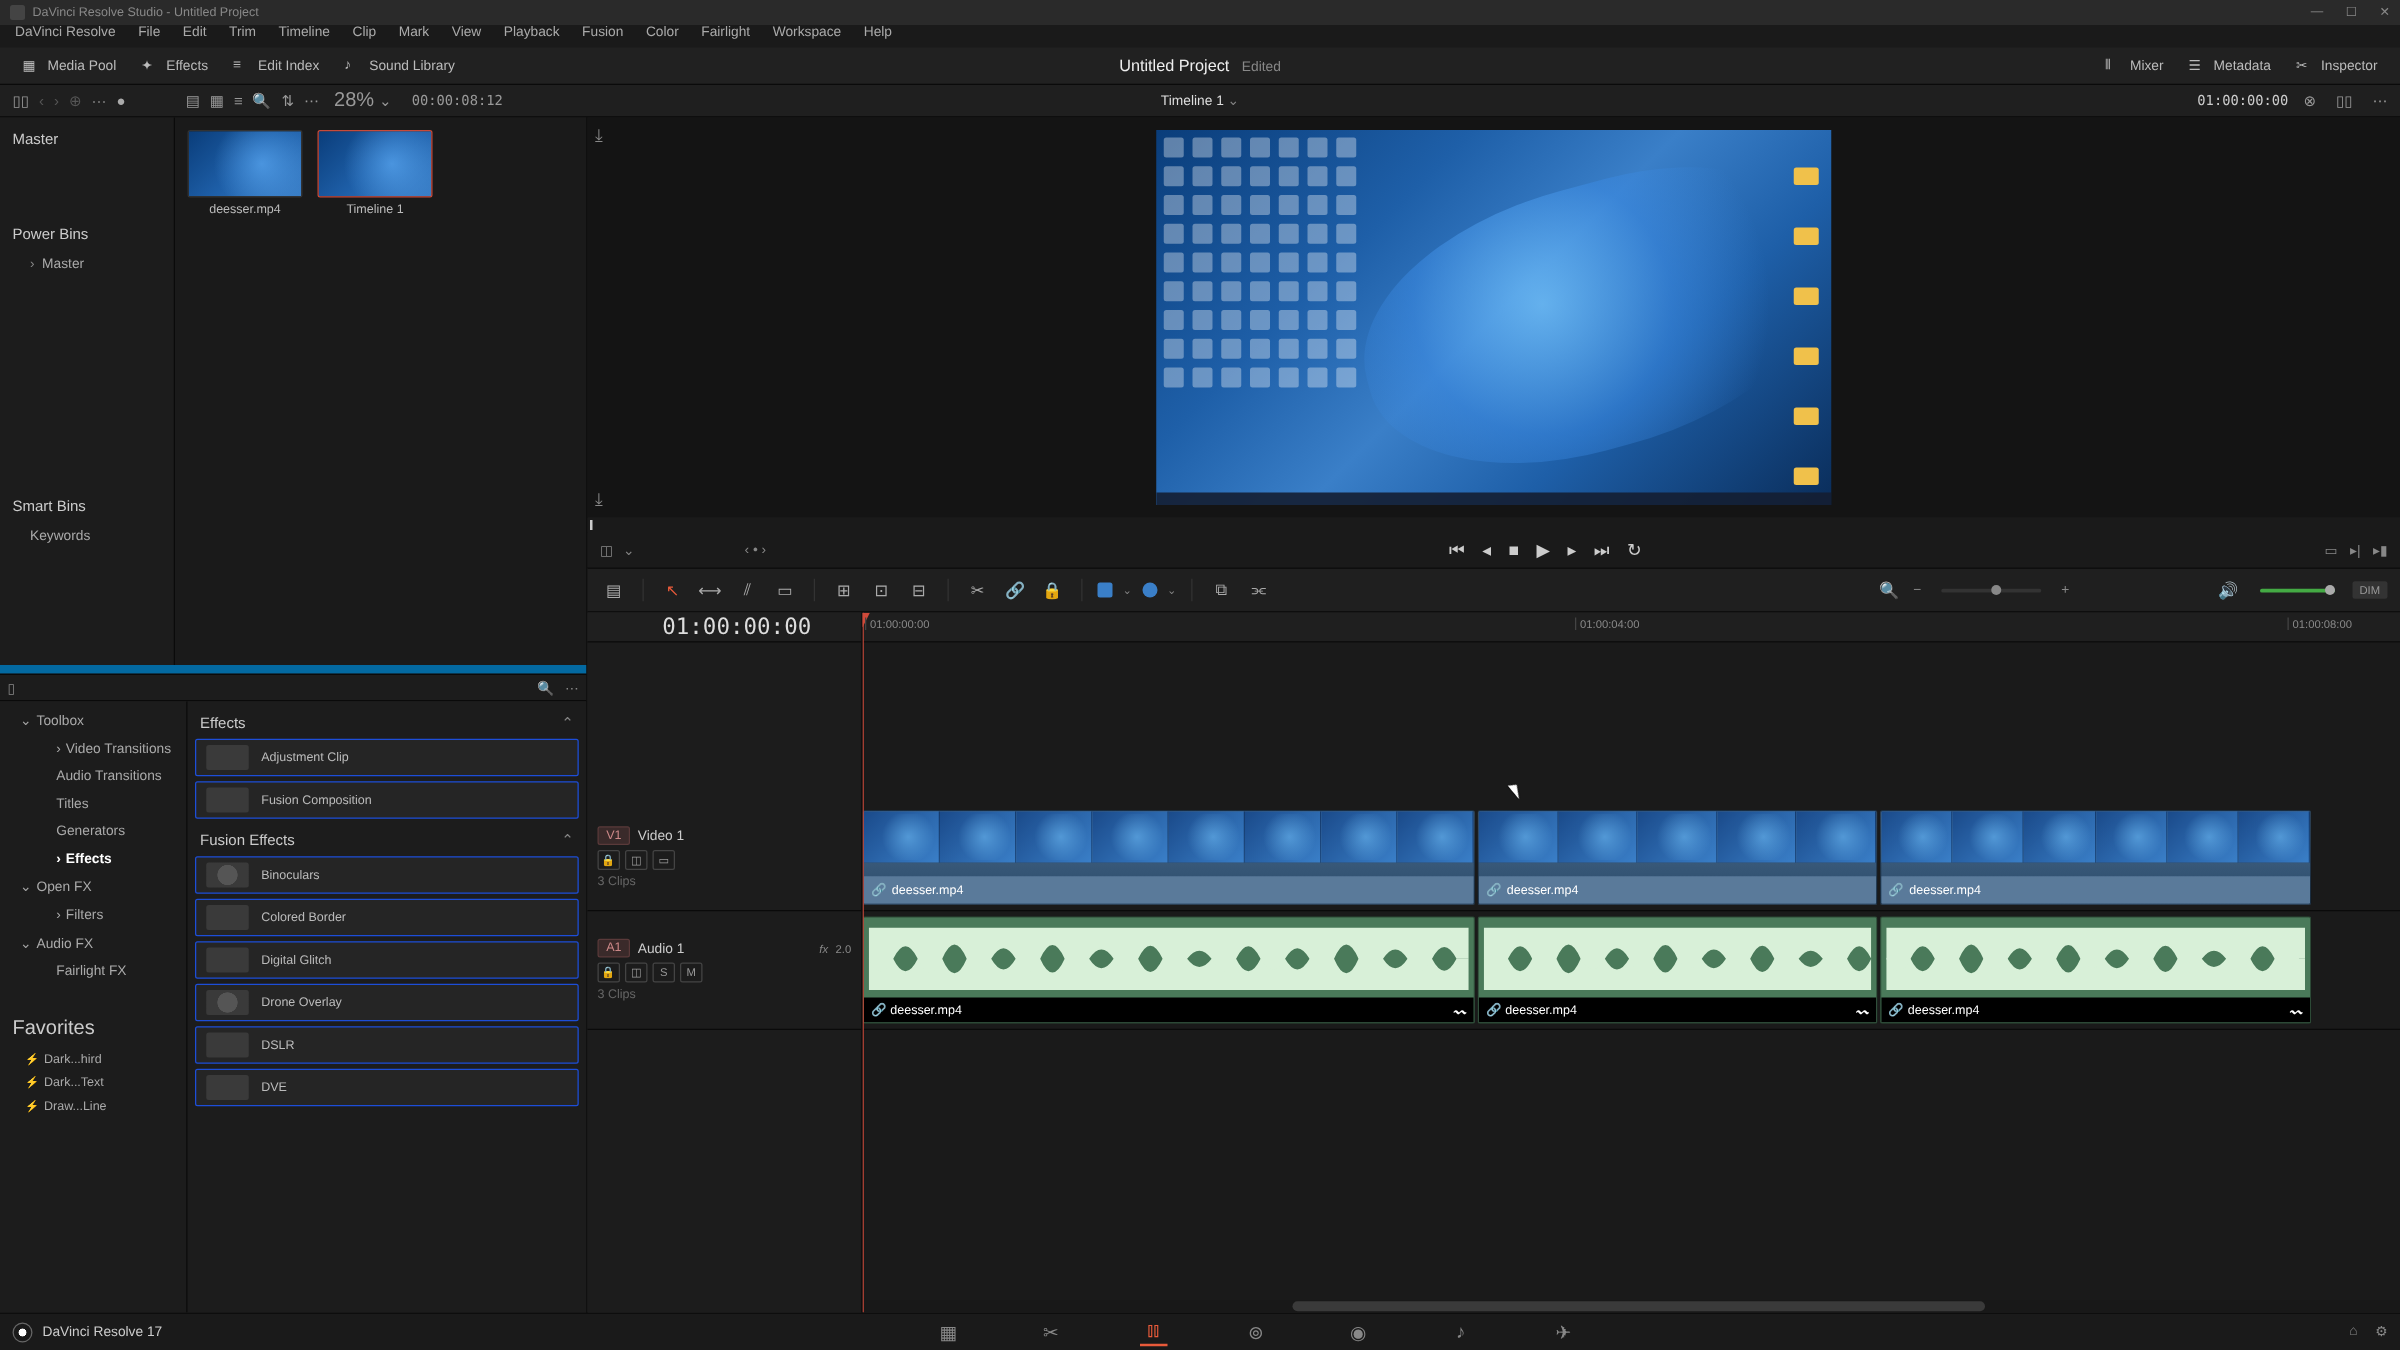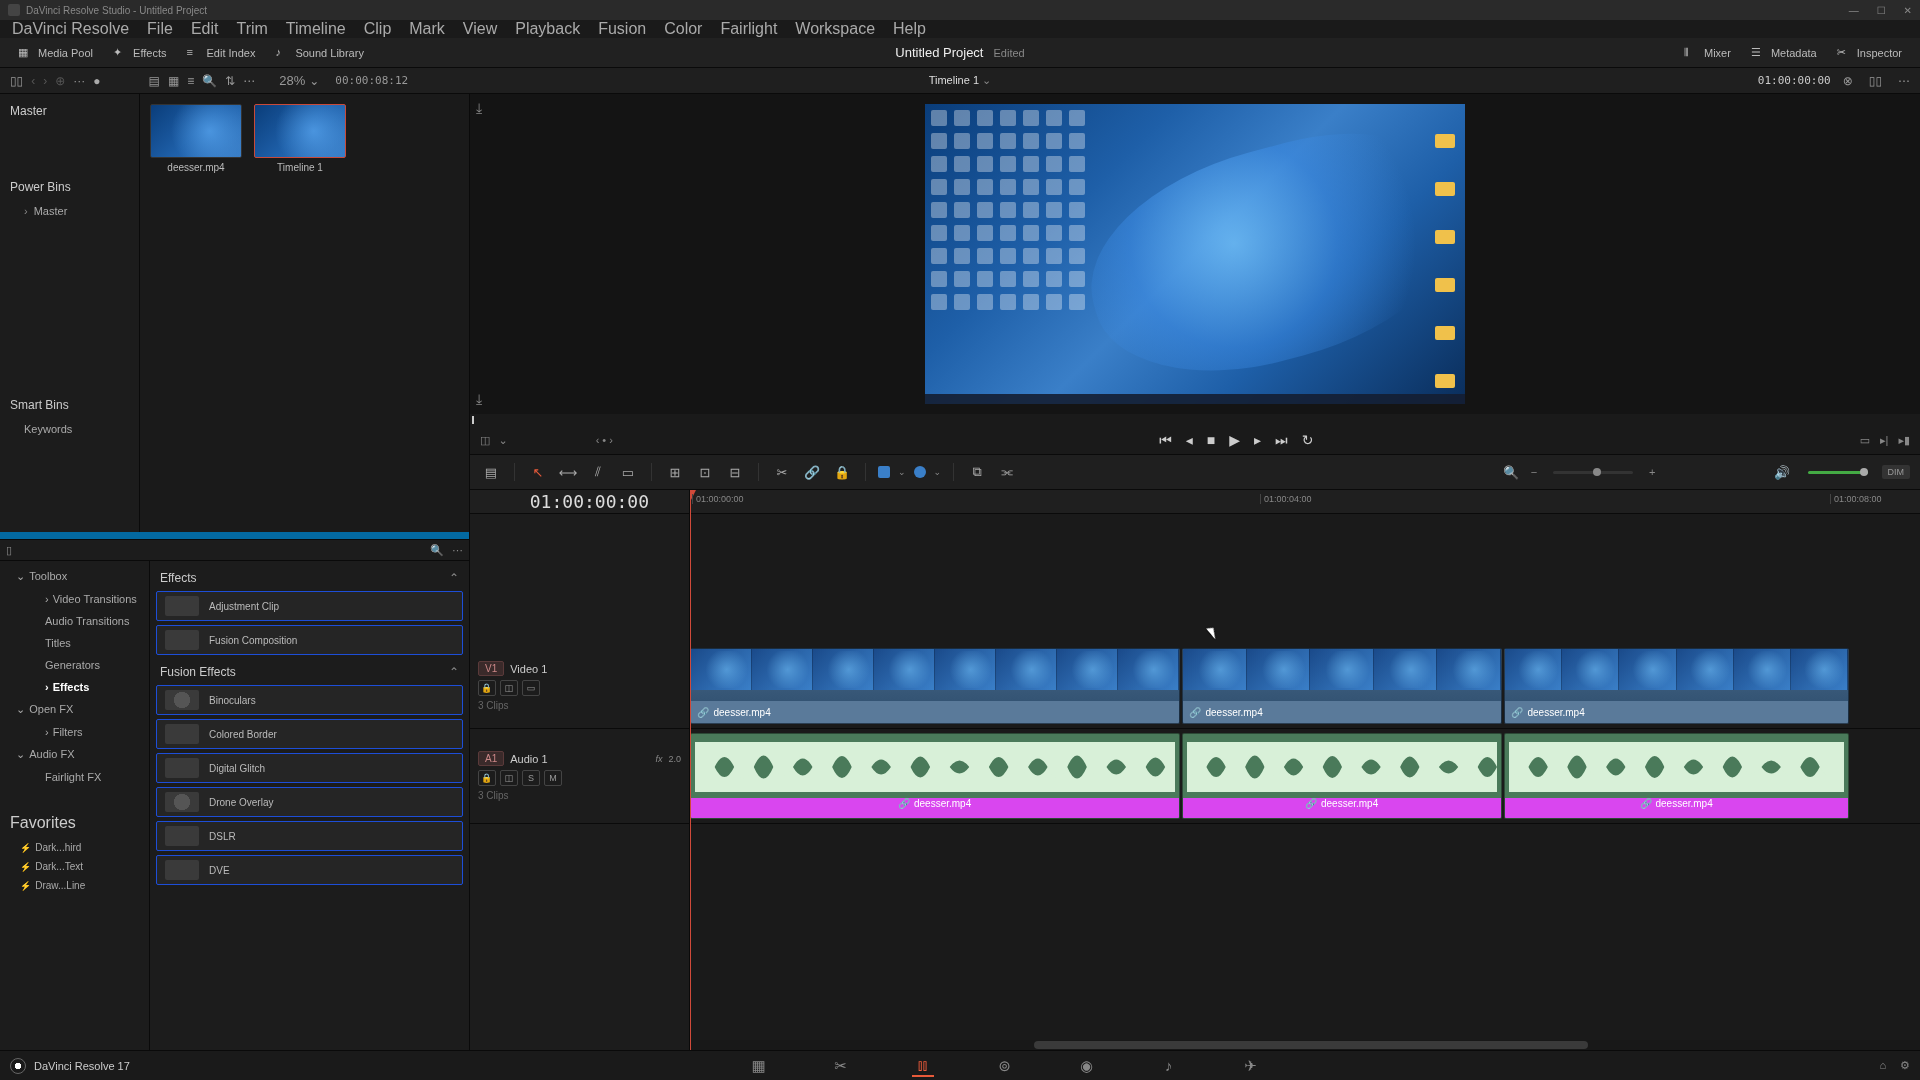--- a/index.html
+++ b/index.html
@@ -5,35 +5,35 @@
 * { margin: 0; padding: 0; box-sizing: border-box; font-family: -apple-system, BlinkMacSystemFont, 'Segoe UI', sans-serif; user-select: none; }
 body { background: #1a1a1a; color: #b8b8b8; font-size: 11px; overflow: hidden; width: 1920px; height: 1080px; }
 
 
 .titlebar { height: 20px; background: #2a2a2a; display: flex; align-items: center; padding: 0 8px; color: #888; font-size: 10px; }
 .titlebar .icon { width: 12px; height: 12px; background: #444; border-radius: 2px; margin-right: 6px; }
 .titlebar .controls { margin-left: auto; display: flex; gap: 18px; }
 .titlebar .controls span { cursor: pointer; }
 
 
-.menubar { height: 18px; background: #1a1a1a; display: flex; padding: 0 4px; gap: 2px; font-size: 16px; }
+.menubar { height: 18px; background: #1a1a1a; display: flex; padding: 0 4px; gap: 2px; font-size: 11px; }
 .menubar span { padding: 0 8px; color: #aaa; cursor: pointer; }
 
 
 .toptoolbar { height: 30px; background: #212121; border-bottom: 1px solid #0a0a0a; display: flex; align-items: center; padding: 0 8px; }
 .tool-btn { display: flex; align-items: center; gap: 6px; padding: 4px 10px; color: #bbb; cursor: pointer; font-size: 11px; }
 .tool-btn .ic { width: 14px; height: 14px; display: inline-block; }
 .project-title { position: absolute; left: 50%; transform: translateX(-50%); color: #eee; font-size: 13px; font-weight: 500; }
 .project-title .edited { color: #888; font-size: 11px; margin-left: 10px; }
 .right-tools { margin-left: auto; display: flex; }
 
 
 .subtoolbar { height: 26px; background: #1f1f1f; border-bottom: 1px solid #0a0a0a; display: flex; align-items: center; padding: 0 6px; }
 .subtoolbar .sbtn { padding: 2px 4px; color: #999; cursor: pointer; font-size: 12px; }
-.subtoolbar .zoom { color: #999; font-size: 13px; margin-left: 20px; }
+.subtoolbar .zoom { color: #999; font-size: 16px; margin-left: 8px; }
 .subtoolbar .tc { color: #999; font-size: 11px; margin-left: 12px; font-family: monospace; }
 .subtoolbar .tlname { position: absolute; left: 50%; transform: translateX(-50%); color: #ddd; font-size: 11px; }
 .subtoolbar .rightside { margin-left: auto; display: flex; align-items: center; gap: 8px; }
 .subtoolbar .rightside .tcr { font-family: monospace; color: #ccc; }
 
 
 .main { display: flex; height: calc(100% - 20px - 18px - 30px - 26px - 30px); }
 
 
 .leftcol { width: 470px; display: flex; flex-direction: column; border-right: 1px solid #0a0a0a; }
@@ -141,21 +141,21 @@
 
 .clip { position: absolute; top: 4px; bottom: 4px; border-radius: 2px; overflow: hidden; border: 1px solid rgba(0,0,0,0.4); }
 .clip.video { background: linear-gradient(180deg, #4a6a8a, #2a4a6a); }
 .clip.video .thumbs { position: absolute; top: 0; left: 0; right: 0; height: 55%; display: flex; }
 .clip.video .thumbs i { flex: 1; background: linear-gradient(135deg, #1a4a8a, #3a7fc8); border-right: 1px solid rgba(0,0,0,0.2); position: relative; }
 .clip.video .thumbs i::after { content:''; position:absolute; inset:2px; background: radial-gradient(circle at 60% 50%, rgba(120,200,255,0.5), transparent 55%); }
 .clip.video .namebar { position: absolute; bottom: 0; left: 0; right: 0; height: 22px; background: #5a7a9a; display: flex; align-items: center; padding: 0 6px; gap: 4px; font-size: 10px; color: #fff; }
 .clip.audio { background: #4a7a5a; }
 .clip.audio .wave { position: absolute; top: 8px; left: 4px; right: 4px; height: 50px; }
 .clip.audio .wave svg { width: 100%; height: 100%; }
-.clip.audio .namebar { position: absolute; bottom: 0; left: 0; right: 0; height: 20px; background: #d946ef; display: flex; align-items: center; padding: 0 6px; gap: 4px; font-size: 10px; color: #fff; justify-content: space-between; flex-direction: column; }
+.clip.audio .namebar { position: absolute; bottom: 0; left: 0; right: 0; height: 20px; background: #000000; display: flex; align-items: center; padding: 0 6px; gap: 4px; font-size: 10px; color: #fff; justify-content: space-between; }
 .clip .link { font-size: 10px; }
 
 .tl-scrollbar { position: absolute; bottom: 0; left: 0; right: 0; height: 10px; background: #181818; }
 .tl-scrollbar .sbhandle { position: absolute; left: 28%; width: 45%; top: 1px; bottom: 1px; background: #3a3a3a; border-radius: 4px; }
 
 
 .bottombar { height: 30px; background: #1a1a1a; border-top: 1px solid #0a0a0a; display: flex; align-items: center; padding: 0 10px; }
 .bottombar .left { display: flex; align-items: center; gap: 8px; color: #ccc; font-size: 11px; }
 .bottombar .left .logo { width: 16px; height: 16px; background: radial-gradient(circle, #fff 30%, #888 32%, transparent 34%); border-radius: 50%; border: 1px solid #666; }
 .bottombar .pages { margin: 0 auto; display: flex; gap: 60px; }

